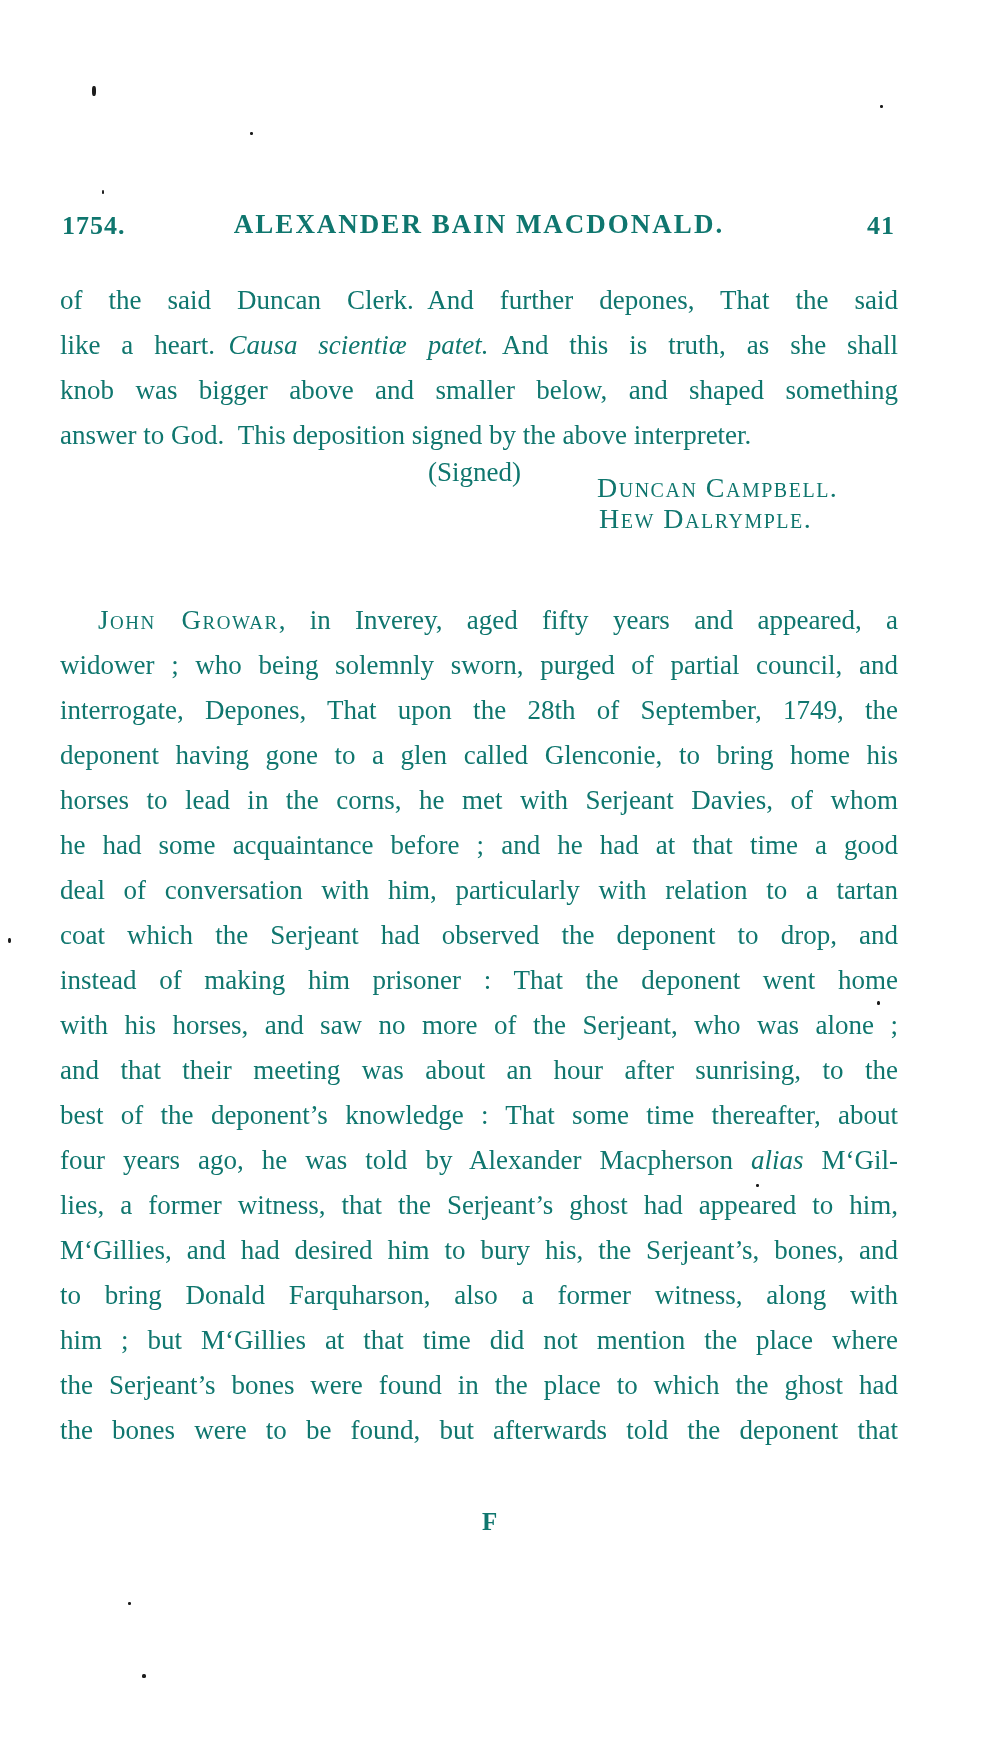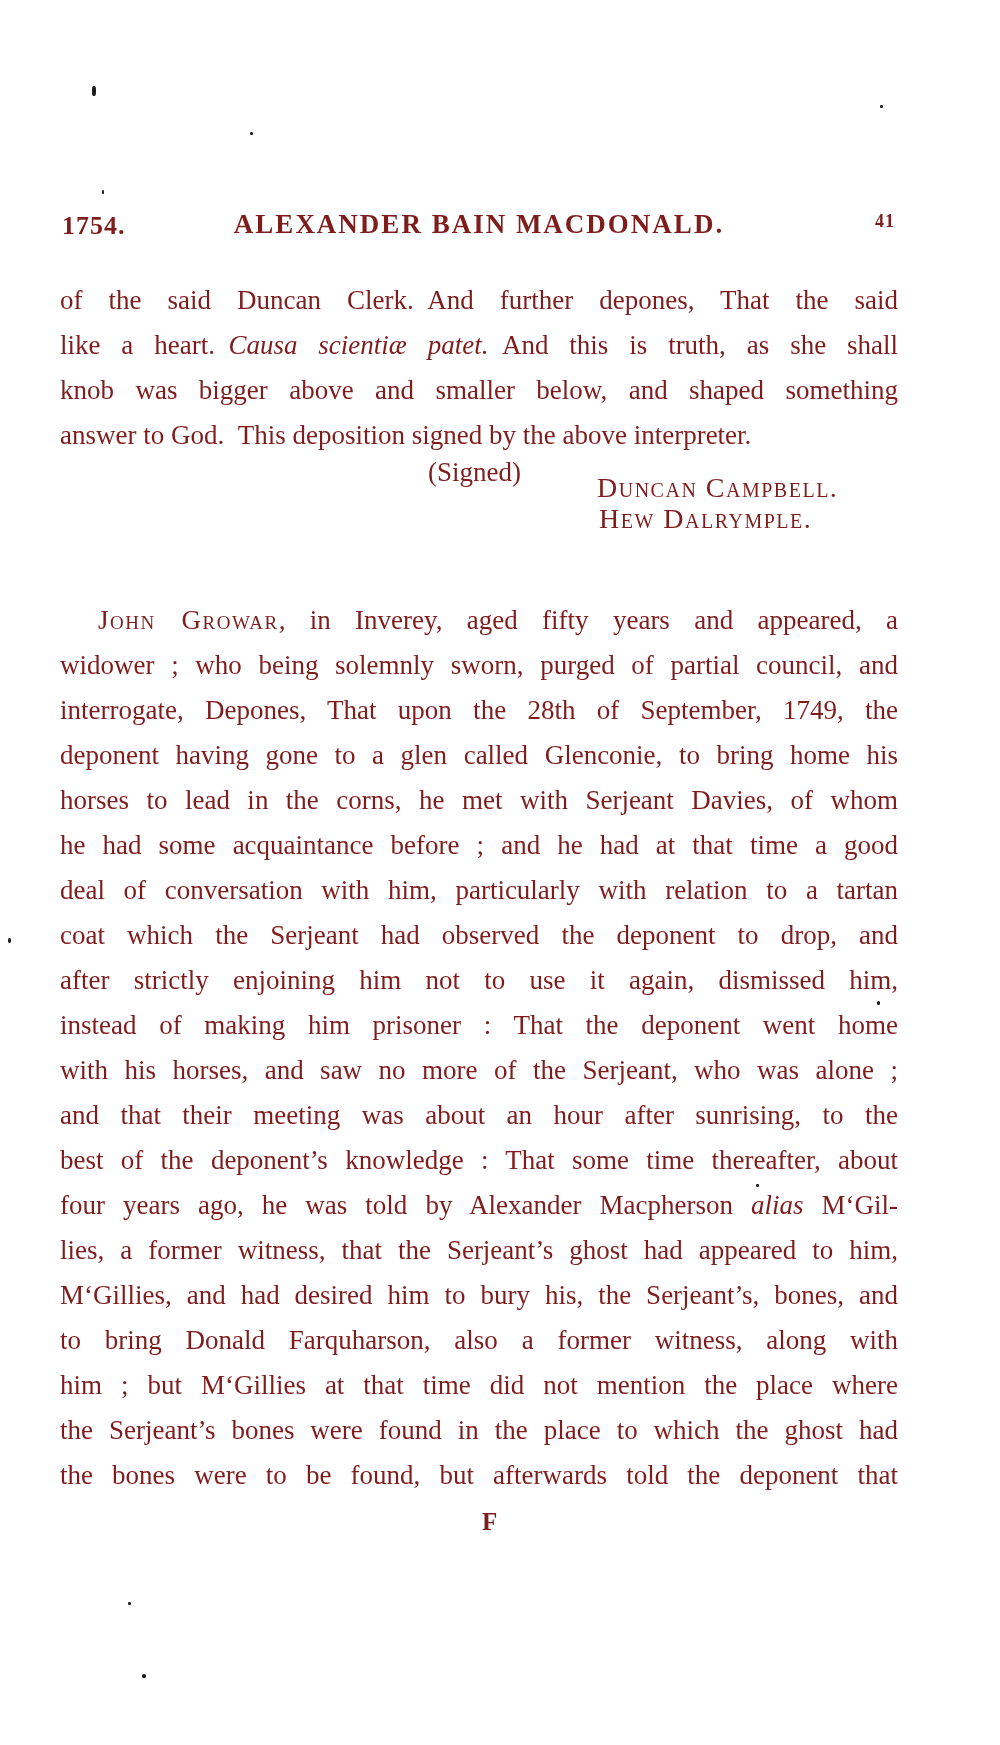--- a/index.html
+++ b/index.html
@@ -3,21 +3,21 @@
 <meta charset="utf-8">
 <title>1754. ALEXANDER BAIN MACDONALD. 41</title>
 <style>
   html,body{margin:0;padding:0;background:#ffffff;}
   .page{
     position:relative;
     width:1000px;
     height:1745px;
     background:#ffffff;
     font-family:"Liberation Serif", serif;
-    color:#7f1d1d;
+    color:#0f766e;
     overflow:hidden;
   }
   
   .header{
     position:absolute;
     left:60px; top:209px;
     width:838px; height:36px;
     font-weight:bold;
   }
   .header .year{
@@ -26,21 +26,21 @@
   }
   .header .title{
     position:absolute; left:50%; top:0;
     transform:translateX(-50%);
     font-size:27px; letter-spacing:2px;
     white-space:nowrap;
     font-family:Liberation Serif, serif;
   }
   .header .pagenum{
     position:absolute; right:3px; top:2px;
-    font-size:18px; letter-spacing:1px;
+    font-size:26px; letter-spacing:1px;
   }
   
   .para{
     position:absolute;
     left:60px;
     width:838px;
     font-size:27px;
     line-height:45px;
   }
   .para1{ top:278px; }
@@ -111,21 +111,20 @@
 
   <div class="para para2 indented">
       <div class="line"><span class="smallcaps">John Growar</span><span>, in Inverey, aged fifty years and appeared, a</span></div>
       <div class="line"><span>widower ; who being solemnly sworn, purged of partial council, and</span></div>
       <div class="line"><span>interrogate, Depones, That upon the 28th of September, 1749, the</span></div>
       <div class="line"><span>deponent having gone to a glen called Glenconie, to bring home his</span></div>
       <div class="line"><span>horses to lead in the corns, he met with Serjeant Davies, of whom</span></div>
       <div class="line"><span>he had some acquaintance before ; and he had at that time a good</span></div>
       <div class="line"><span>deal of conversation with him, particularly with relation to a tartan</span></div>
       <div class="line"><span>coat which the Serjeant had observed the deponent to drop, and</span></div>
-      <div class="line"><span>after strictly enjoining him not to use it again, dismissed him,</span></div>
       <div class="line"><span>instead of making him prisoner : That the deponent went home</span></div>
       <div class="line"><span>with his horses, and saw no more of the Serjeant, who was alone ;</span></div>
       <div class="line"><span>and that their meeting was about an hour after sunrising, to the</span></div>
       <div class="line"><span>best of the deponent’s knowledge : That some time thereafter, about</span></div>
       <div class="line"><span>four years ago, he was told by Alexander Macpherson </span><span class="italic">alias</span><span> M‘Gil-</span></div>
       <div class="line"><span>lies, a former witness, that the Serjeant’s ghost had appeared to him,</span></div>
       <div class="line"><span>M‘Gillies, and had desired him to bury his, the Serjeant’s, bones, and</span></div>
       <div class="line"><span>to bring Donald Farquharson, also a former witness, along with</span></div>
       <div class="line"><span>him ; but M‘Gillies at that time did not mention the place where</span></div>
       <div class="line"><span>the Serjeant’s bones were found in the place to which the ghost had</span></div>

